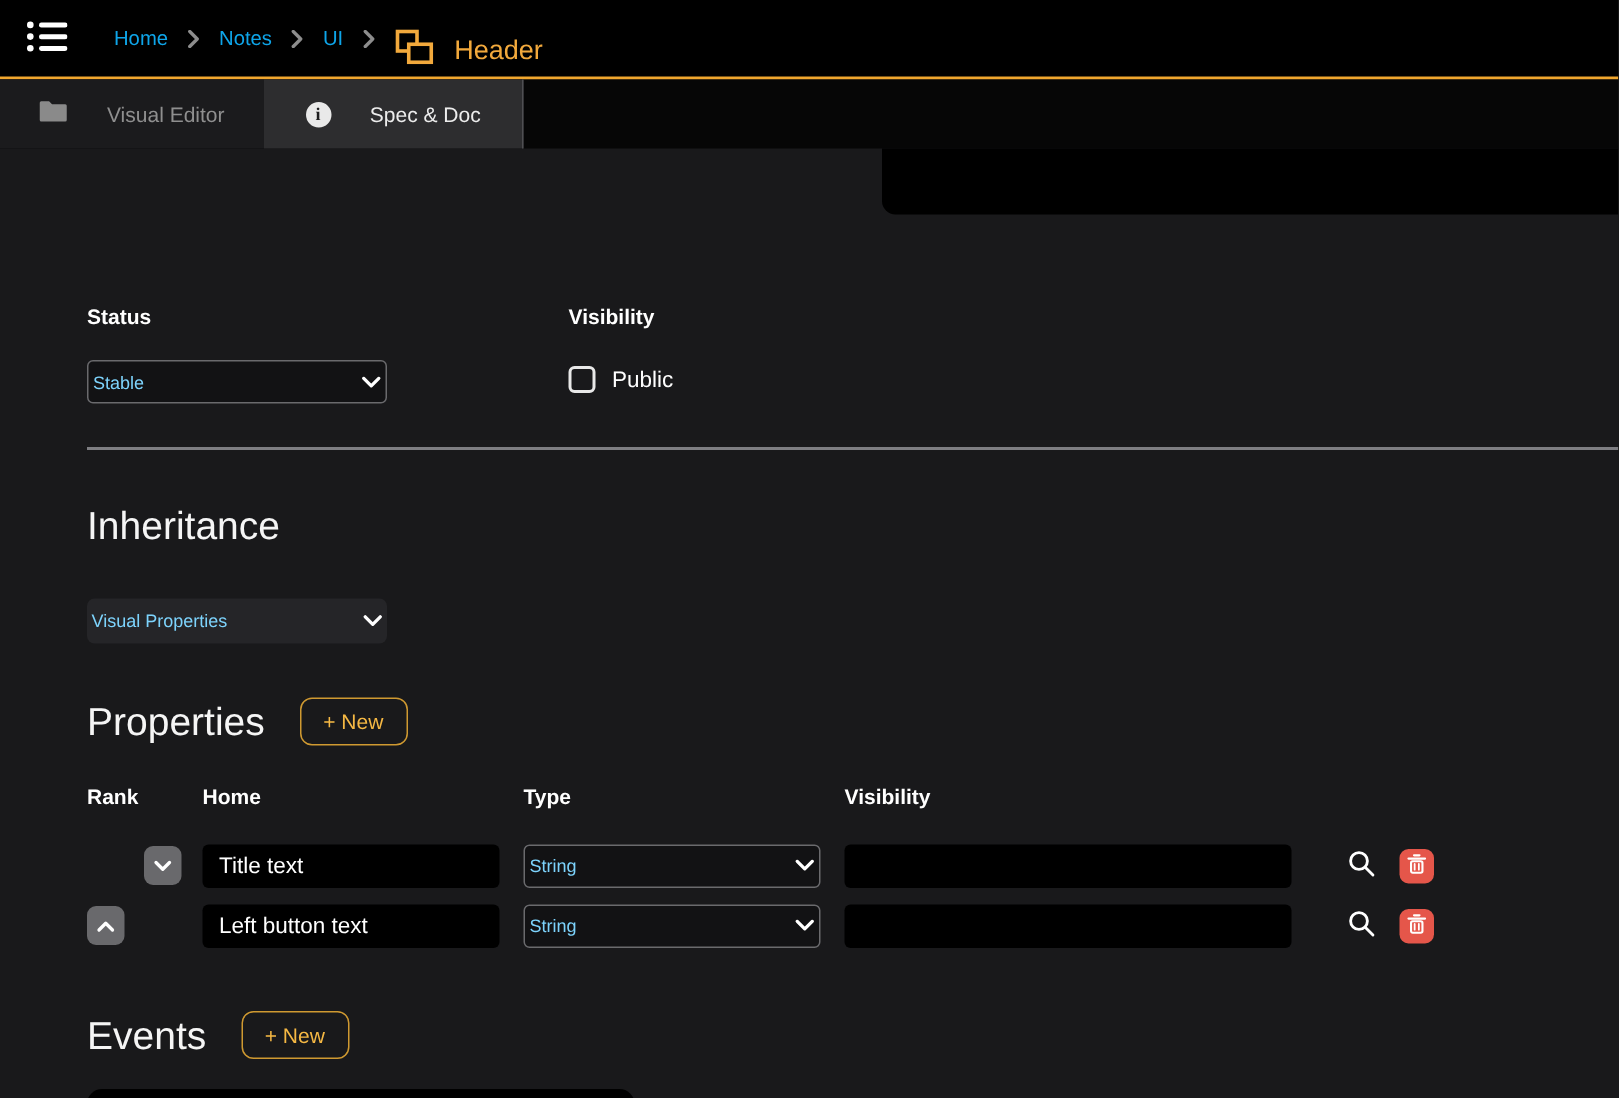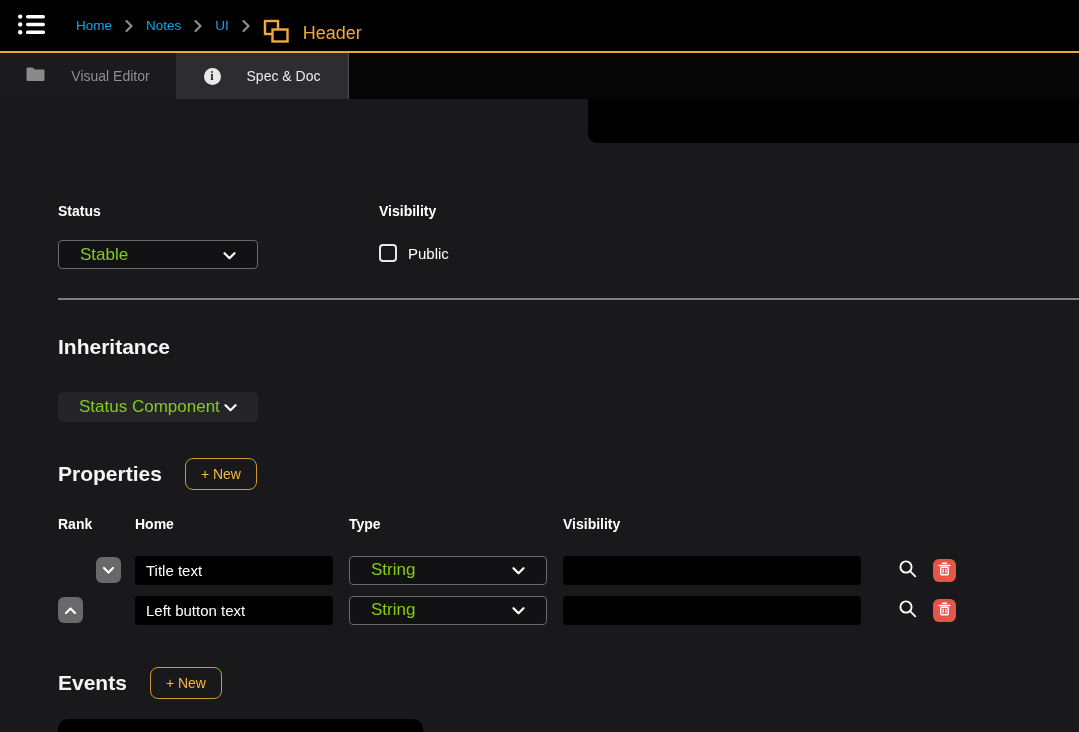--- a/index.html
+++ b/index.html
@@ -31,32 +31,32 @@
   
   .cutoff-panel-top { position:absolute; top:99px; left:588px; right:0; height:44px;
                       background:#000; border-bottom-left-radius:9px; }
 
   
   .content { position:relative; padding:104px 0 0 58px; }
   .form-row { display:flex; }
   .field-status { width:321px; }
   .field-label { color:#fff; font-size:14px; font-weight:bold; }
   .select { display:flex; align-items:center; justify-content:space-between;
-            width:200px; height:29px; padding:0 21px; margin-top:21px;
+            width:200px; height:29px; padding:0 3px; margin-top:21px;
             background:#121214; border:1px solid #6a6a6d; border-radius:4px;
-            color:#84cc16; font-size:17px; cursor:pointer; }
+            color:#7dd3fc; font-size:12px; cursor:pointer; }
   .select-filled { background:#252528; border:none; height:30px; border-radius:5px; }
   .checkbox-row { display:flex; align-items:center; gap:11px; margin-top:25px; }
   .checkbox { width:18px; height:18px; border:2px solid #e8e8e8; border-radius:4px;
               background:transparent; cursor:pointer; }
   .checkbox-label { color:#fff; font-size:15px; }
 
   .divider { height:0; border-top:2px solid #7e7e82; margin-top:29px; }
 
-  .section-heading { color:#f5f5f5; font-size:21px; font-weight:bold; }
+  .section-heading { color:#f5f5f5; font-size:26px; font-weight:normal; }
   .inheritance-heading { margin-top:35px; }
   .inheritance-select { margin-top:33px; }
 
   .section-header-row { display:flex; align-items:center; gap:23px; margin-top:36px; }
   .new-btn { background:transparent; border:1px solid #cf9931; border-radius:8px;
              color:#f5b844; font-size:14px; padding:7px 15px; cursor:pointer;
              font-family:"Liberation Sans", sans-serif; }
 
   .col-headers { display:flex; margin-top:26px; color:#fff; font-size:14px; font-weight:bold; }
   .col-rank { width:77px; }
@@ -173,21 +173,21 @@
           <div class="checkbox"></div>
           <span class="checkbox-label">Public</span>
         </div>
       </div>
     </div>
 
     <div class="divider"></div>
 
     <h2 class="section-heading inheritance-heading">Inheritance</h2>
     <div class="select select-filled inheritance-select">
-      <span>Status Component</span>
+      <span>Visual Properties</span>
       <span>
         <svg width="13" height="8" viewBox="0 0 13 8">
             <path d="M1.5 1.2 L6.5 6.2 L11.5 1.2" stroke="#fff" stroke-width="2.2" fill="none" stroke-linecap="round" stroke-linejoin="round"></path>
           </svg>
       </span>
     </div>
 
     <div class="section-header-row">
       <h2 class="section-heading">Properties</h2>
       <button class="new-btn">+ New</button>

